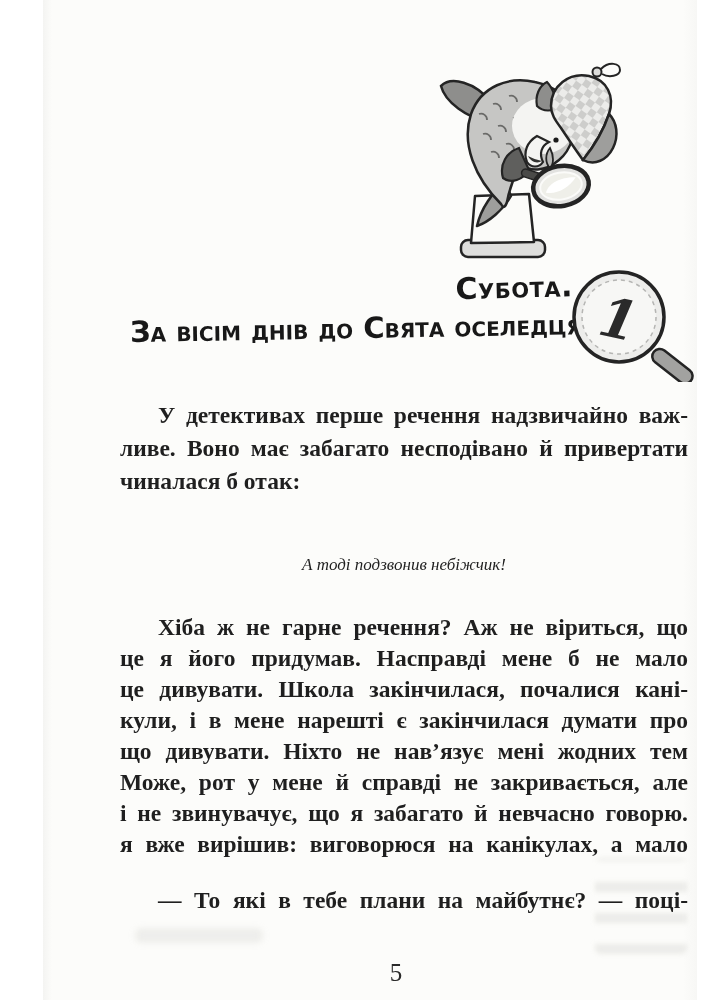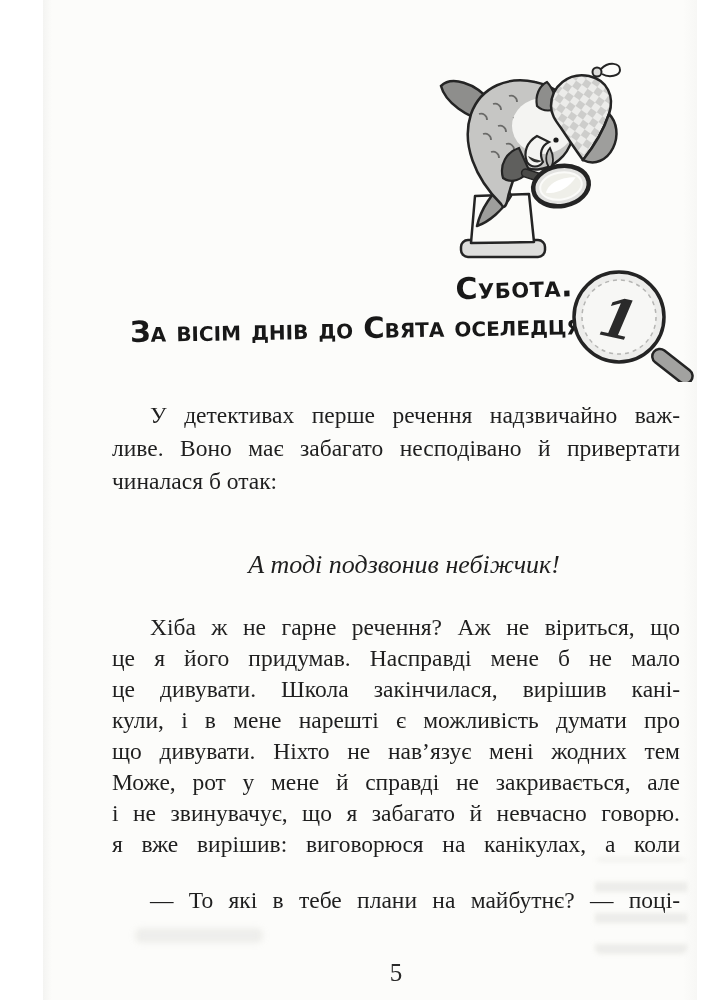--- a/index.html
+++ b/index.html
@@ -20,28 +20,28 @@
     font-variant:small-caps; font-size:30px; letter-spacing:.5px;
     color:#181818; transform:rotate(-1.5deg);
   }
   .title-line {
     position:absolute; left:87px; top:311px; width:470px;
     font-family:"DejaVu Sans", sans-serif; font-weight:700;
     font-variant:small-caps; font-size:29px; letter-spacing:0;
     color:#181818; transform:rotate(-1deg); white-space:nowrap;
   }
   
-  .para { position:absolute; left:69px; width:568px; color:#1f1f1f; font-size:23.5px; }
+  .para { position:absolute; left:77px; width:568px; color:#1f1f1f; font-size:23.5px;font-weight:bold; }
   .line { line-height:33px; text-align:justify; text-align-last:justify; }
   .p2 .line, .p3 .line { line-height:31px; }
   .indent { text-indent:38px; }
   .last { text-align-last:left; }
   .quote {
     position:absolute; left:77px; top:549px; width:568px;
-    text-align:center; font-style:italic; font-size:26px; color:#1f1f1f;
+    text-align:center; font-style:italic; font-size:17px; color:#1f1f1f;
     line-height:31px;
   }
   .page-number {
     position:absolute; left:77px; top:959px; width:552px;
     text-align:center; font-size:25px; color:#2a2a2a;
   }
   .illu { position:absolute; left:388px; top:56px; }
   .magnifier-badge { position:absolute; left:512px; top:266px; }
   
   .ghost1 {
@@ -133,26 +133,26 @@
     <div class="line indent">У детективах перше речення надзвичайно важ-</div>
     <div class="line">ливе. Воно має забагато несподівано й привертати</div>
     <div class="line last">чиналася б отак:</div>
   </div>
 
   <div class="quote">А тоді подзвонив небіжчик!</div>
 
   <div class="para p2" style="top:612px">
     <div class="line indent">Хіба ж не гарне речення? Аж не віриться, що</div>
     <div class="line">це я його придумав. Насправді мене б не мало</div>
-    <div class="line">це дивувати. Школа закінчилася, вирішив кані-</div>
-    <div class="line">кули, і в мене нарешті є можливість думати про</div>
+    <div class="line">це дивувати. Школа закінчилася, почалися кані-</div>
+    <div class="line">кули, і в мене нарешті є закінчилася думати про</div>
     <div class="line">що дивувати. Ніхто не нав’язує мені жодних тем</div>
     <div class="line">Може, рот у мене й справді не закривається, але</div>
     <div class="line">і не звинувачує, що я забагато й невчасно говорю.</div>
-    <div class="line">я вже вирішив: виговорюся на канікулах, а коли</div>
+    <div class="line">я вже вирішив: виговорюся на канікулах, а мало</div>
   </div>
 
   <div class="para p3" style="top:885px">
     <div class="line indent">— То які в тебе плани на майбутнє? — поці-</div>
   </div>
 
   <div class="ghost1"></div>
   <div class="ghost2"></div>
 
   <div class="page-number">5</div>

